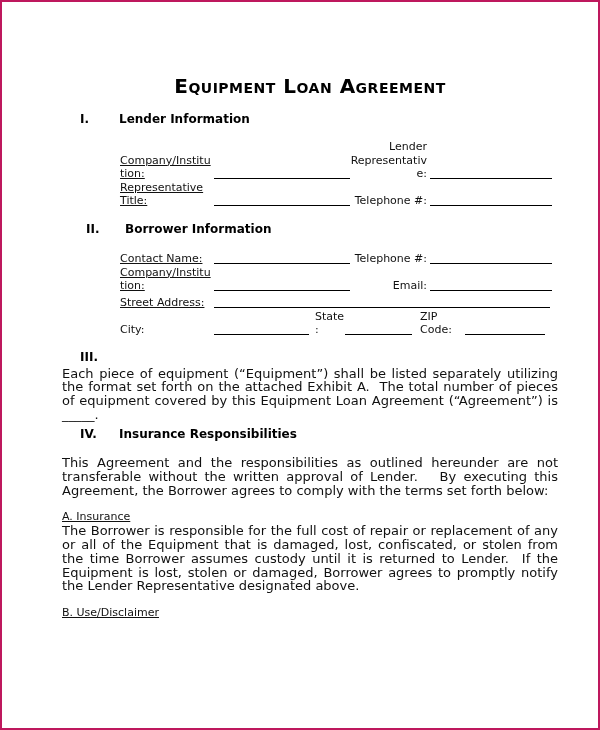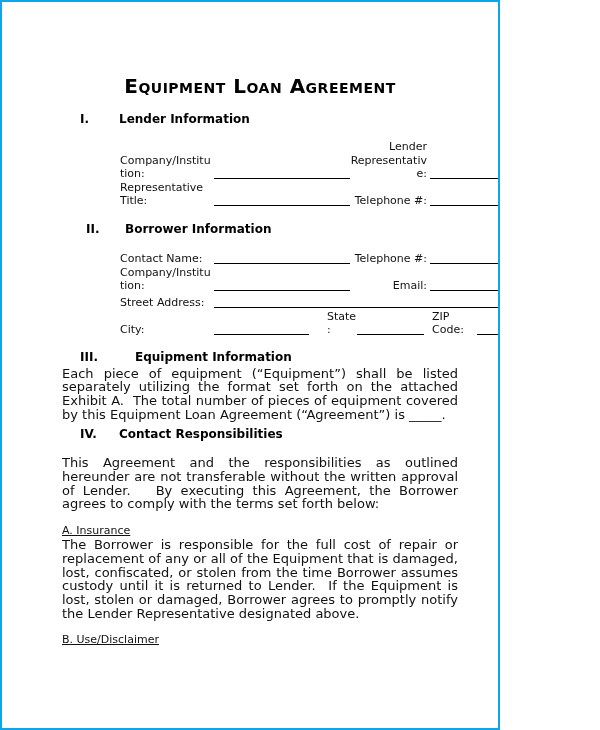--- a/index.html
+++ b/index.html
@@ -1,22 +1,22 @@
 <!DOCTYPE html>
 <html><head>
 <meta charset="utf-8">
 <title>Equipment Loan Agreement</title>
 <style>
   html,body { margin:0; padding:0; background:#ffffff; }
   .page {
     position:relative;
-    width:500px; height:730px;
+    width:600px; height:730px;
     box-sizing:border-box;
     background:#ffffff;
-    border:2px solid #0ea5e9;
+    border:2px solid #be185d;
     font-family:"DejaVu Sans","Liberation Sans",sans-serif;
     color:#111;
     padding:72px 40px 0 60px;
     overflow:hidden;
   }
   .doc-title {
     text-align:center;
     font-size:20px;
     line-height:24px;
     font-weight:bold;
@@ -35,34 +35,34 @@
   .sec-num { width:39px; flex:0 0 39px; }
   
   .form-row {
     display:flex;
     align-items:flex-end;
     margin-left:58px;
     font-size:11px;
     line-height:13.5px;
   }
   .lbl { overflow-wrap:break-word; word-wrap:break-word; }
-  .lbl-l { width:92px; flex:0 0 92px; }
+  .lbl-l { width:92px; flex:0 0 92px;text-decoration:underline; }
   .lbl-r { width:77px; flex:0 0 77px; text-align:right; }
   .fld {
     border-bottom:1px solid #000;
     height:14px;
     margin-bottom:2px;
     flex:0 0 auto;
   }
   .fld-l { width:136px; margin-left:2px; }
   .fld-r { width:122px; margin-left:3px; }
   .fld-street { width:336px; margin-left:2px; }
   .lbl-city { width:92px; flex:0 0 92px; }
   .fld-city { width:95px; margin-left:2px; }
-  .lbl-state { width:30px; flex:0 0 30px; margin-left:18px; }
+  .lbl-state { width:30px; flex:0 0 30px; margin-left:6px; }
   .fld-state { width:67px; }
   .lbl-zip { width:37px; flex:0 0 37px; margin-left:8px; }
   .fld-zip { width:80px; margin-left:8px; }
   
   .para {
     font-size:13px;
     line-height:13.7px;
     text-align:justify;
     white-space:pre-wrap;
     margin:0;
@@ -140,27 +140,26 @@
       <div class="fld fld-city"></div>
       <div class="lbl lbl-state">State:</div>
       <div class="fld fld-state"></div>
       <div class="lbl lbl-zip">ZIP Code:</div>
       <div class="fld fld-zip"></div>
     </div>
   </div>
 
   <div class="sec-heading mt-h3">
     <span class="sec-num">III.</span>
-    <span class="sec-title">Equipment Information</span>
   </div>
   <p class="para mt-p3">Each piece of equipment (“Equipment”) shall be listed separately utilizing the format set forth on the attached Exhibit A.  The total number of pieces of equipment covered by this Equipment Loan Agreement (“Agreement”) is _____.</p>
 
   <div class="sec-heading mt-h4">
     <span class="sec-num">IV.</span>
-    <span class="sec-title">Contact Responsibilities</span>
+    <span class="sec-title">Insurance Responsibilities</span>
   </div>
   <p class="para mt-p4">This Agreement and the responsibilities as outlined hereunder are not transferable without the written approval of Lender.   By executing this Agreement, the Borrower agrees to comply with the terms set forth below:</p>
 
   <div class="sub-label mt-subA">A. Insurance</div>
   <p class="para">The Borrower is responsible for the full cost of repair or replacement of any or all of the Equipment that is damaged, lost, confiscated, or stolen from the time Borrower assumes custody until it is returned to Lender.  If the Equipment is lost, stolen or damaged, Borrower agrees to promptly notify the Lender Representative designated above.</p>
 
   <div class="sub-label mt-subB">B. Use/Disclaimer</div>
 
 </div>
 

